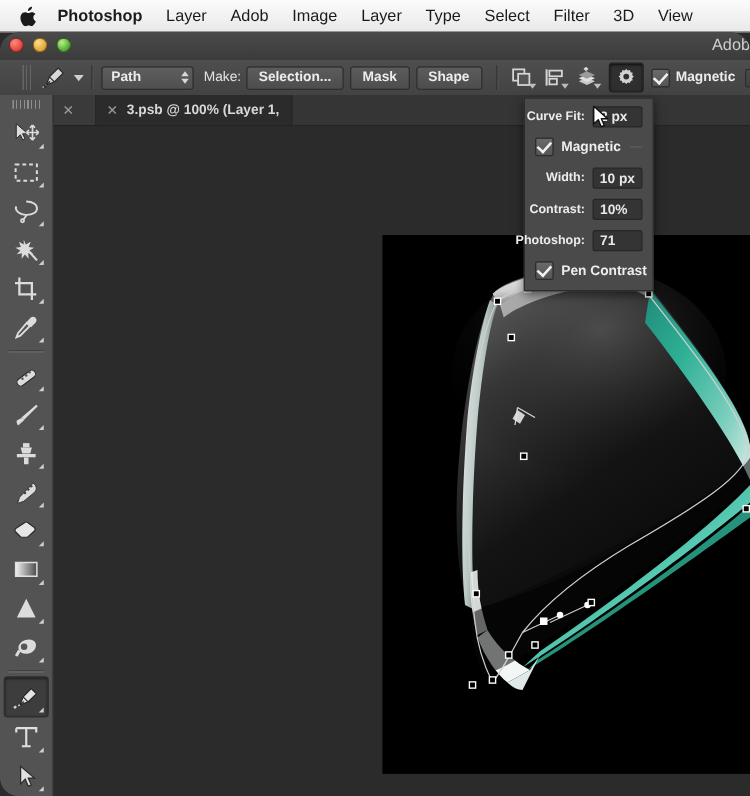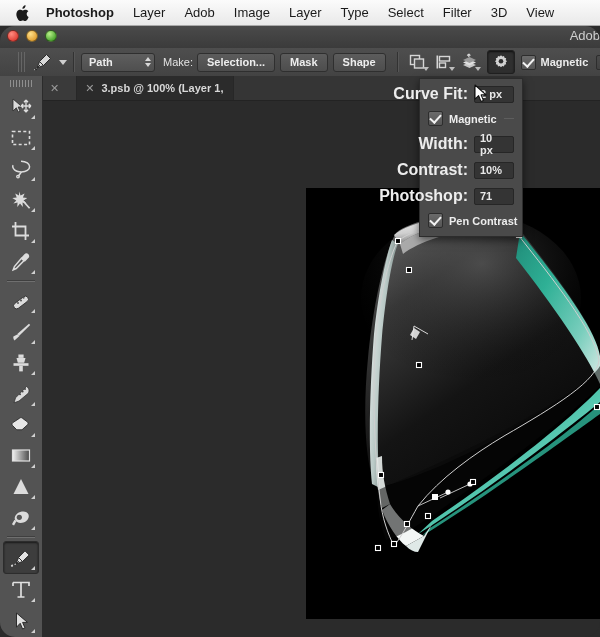--- a/index.html
+++ b/index.html
@@ -129,21 +129,21 @@
   #canvasWrap svg{display:block;}
 
   
   #geomPanel{
     position:absolute;left:419px;top:52px;width:104px;
     background:#4a4a4a;border:1px solid #2c2c2c;
     box-shadow:0 3px 8px rgba(0,0,0,.55);
     padding:6px 8px 8px 8px;box-sizing:border-box;z-index:40;
   }
   .gRow{display:flex;align-items:center;justify-content:flex-end;margin-bottom:8px;}
-  .gRow .gLbl{font-size:16px;color:#ededed;font-weight:bold;margin-right:6px;white-space:nowrap;}
+  .gRow .gLbl{font-size:10px;color:#ededed;font-weight:bold;margin-right:6px;white-space:nowrap;}
   .gField{
     height:17px;min-width:40px;background:#343434;border:1px solid #262626;
     border-radius:2px;color:#e8e8e8;font-size:11px;font-weight:bold;
     display:flex;align-items:center;padding:0 5px;box-sizing:border-box;
   }
   .gCheckRow{display:flex;align-items:center;margin-bottom:9px;}
   .gCheckRow .gLbl2{font-size:11px;color:#ededed;font-weight:bold;margin-left:6px;white-space:nowrap;}
   .gRule{flex:1;height:1px;background:#5e5e5e;margin-left:7px;}
   .gCheckRow.last{margin-bottom:0;}
 

